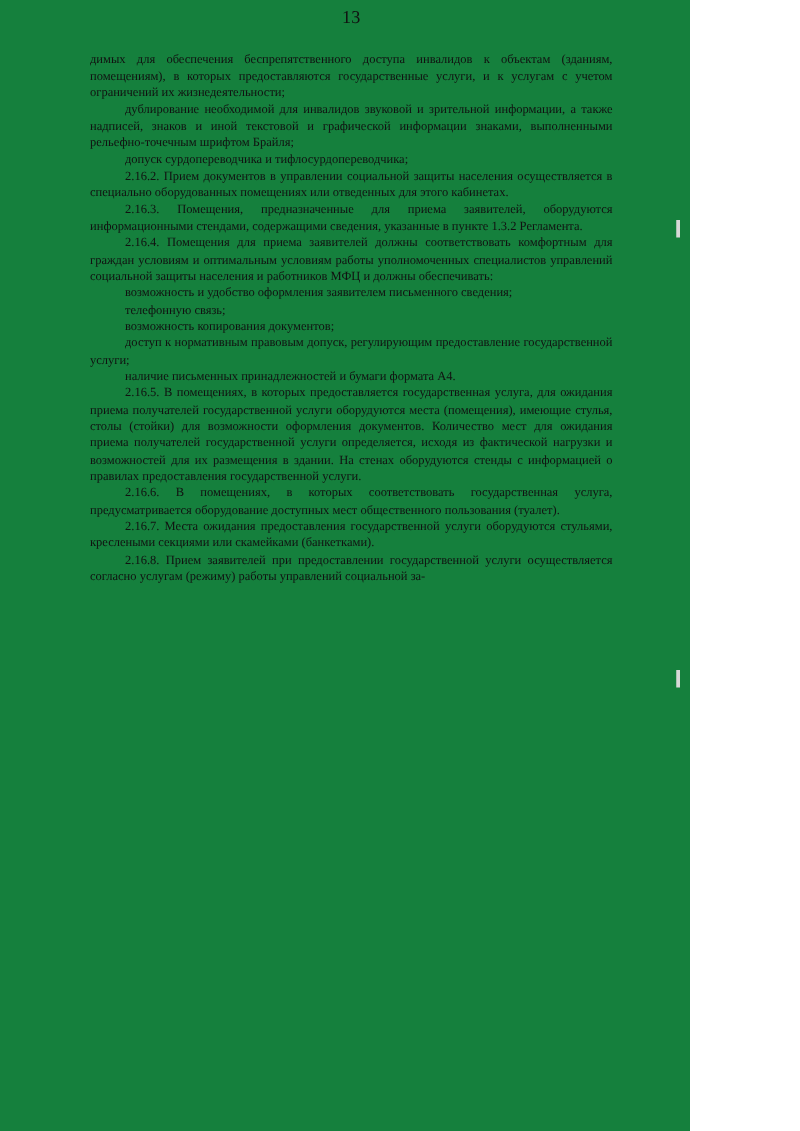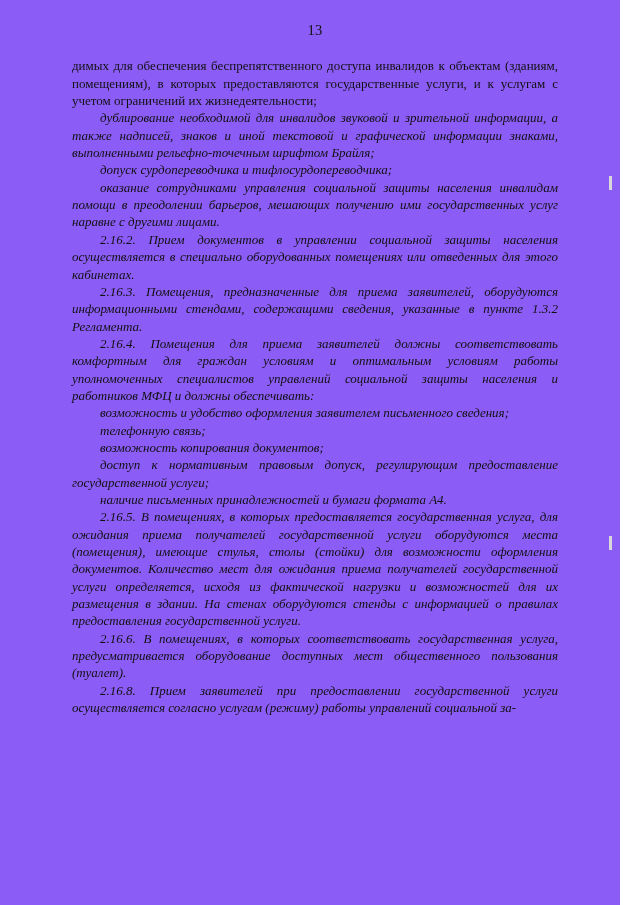--- a/index.html
+++ b/index.html
@@ -8,50 +8,49 @@
     background: #ffffff;
   }
   body {
     width: 640px;
     height: 905px;
     font-family: "Liberation Serif", "DejaVu Serif", serif;
     color: #111111;
   }
   .page {
     position: relative;
-    width: 620px;
+    width: 552px;
     height: 905px;
     box-sizing: border-box;
-    padding: 22px 62px 20px 72px;
-    background: #8b5cf6;
+    padding: 6px 62px 20px 72px;
+    background: #15803d;
   }
   .page-number {
     text-align: center;
     font-size: 14.5px;
     line-height: 1.2;
     margin: 0 0 18px 0;
     letter-spacing: 0.2px;
   }
   .body-text {
-    font-size: 13px;
+    font-size: 10px;
     line-height: 1.335;
     text-align: justify;
     text-justify: inter-word;
     hyphens: manual;
   }
   .para {
     margin: 0;
     text-indent: 0;
   }
   .para + .para {
     margin-top: 0;
   }
   .indent {
     text-indent: 28px;
-    font-style: italic;
   }
   .noindent {
     text-indent: 0;
   }
   
   .page::after {
     content: "";
     position: absolute;
     left: 0; top: 0; right: 0; bottom: 0;
     pointer-events: none;
@@ -68,30 +67,30 @@
 <body>
 
 <div class="page">
 
   <div class="page-number">13</div>
 
   <div class="body-text">
     <p class="para noindent">димых для обеспечения беспрепятственного доступа инвалидов к объектам (зданиям, помещениям), в которых предоставляются государственные услуги, и к услугам с учетом ограничений их жизнедеятельности;</p>
     <p class="para indent">дублирование необходимой для инвалидов звуковой и зрительной информации, а также надписей, знаков и иной текстовой и графической информации знаками, выполненными рельефно-точечным шрифтом Брайля;</p>
     <p class="para indent">допуск сурдопереводчика и тифлосурдопереводчика;</p>
-    <p class="para indent">оказание сотрудниками управления социальной защиты населения инвалидам помощи в преодолении барьеров, мешающих получению ими государственных услуг наравне с другими лицами.</p>
     <p class="para indent">2.16.2. Прием документов в управлении социальной защиты населения осуществляется в специально оборудованных помещениях или отведенных для этого кабинетах.</p>
     <p class="para indent">2.16.3. Помещения, предназначенные для приема заявителей, оборудуются информационными стендами, содержащими сведения, указанные в пункте 1.3.2 Регламента.</p>
     <p class="para indent">2.16.4. Помещения для приема заявителей должны соответствовать комфортным для граждан условиям и оптимальным условиям работы уполномоченных специалистов управлений социальной защиты населения и работников МФЦ и должны обеспечивать:</p>
     <p class="para indent">возможность и удобство оформления заявителем письменного сведения;</p>
     <p class="para indent">телефонную связь;</p>
     <p class="para indent">возможность копирования документов;</p>
     <p class="para indent">доступ к нормативным правовым допуск, регулирующим предоставление государственной услуги;</p>
     <p class="para indent">наличие письменных принадлежностей и бумаги формата А4.</p>
     <p class="para indent">2.16.5. В помещениях, в которых предоставляется государственная услуга, для ожидания приема получателей государственной услуги оборудуются места (помещения), имеющие стулья, столы (стойки) для возможности оформления документов. Количество мест для ожидания приема получателей государственной услуги определяется, исходя из фактической нагрузки и возможностей для их размещения в здании. На стенах оборудуются стенды с информацией о правилах предоставления государственной услуги.</p>
     <p class="para indent">2.16.6. В помещениях, в которых соответствовать государственная услуга, предусматривается оборудование доступных мест общественного пользования (туалет).</p>
+    <p class="para indent">2.16.7. Места ожидания предоставления государственной услуги оборудуются стульями, креслеными секциями или скамейками (банкетками).</p>
     <p class="para indent">2.16.8. Прием заявителей при предоставлении государственной услуги осуществляется согласно услугам (режиму) работы управлений социальной за-</p>
   </div>
 
   <div class="edge-mark" style="top:176px;"></div>
   <div class="edge-mark" style="top:536px;"></div>
 
 </div>
 
 </body></html>

